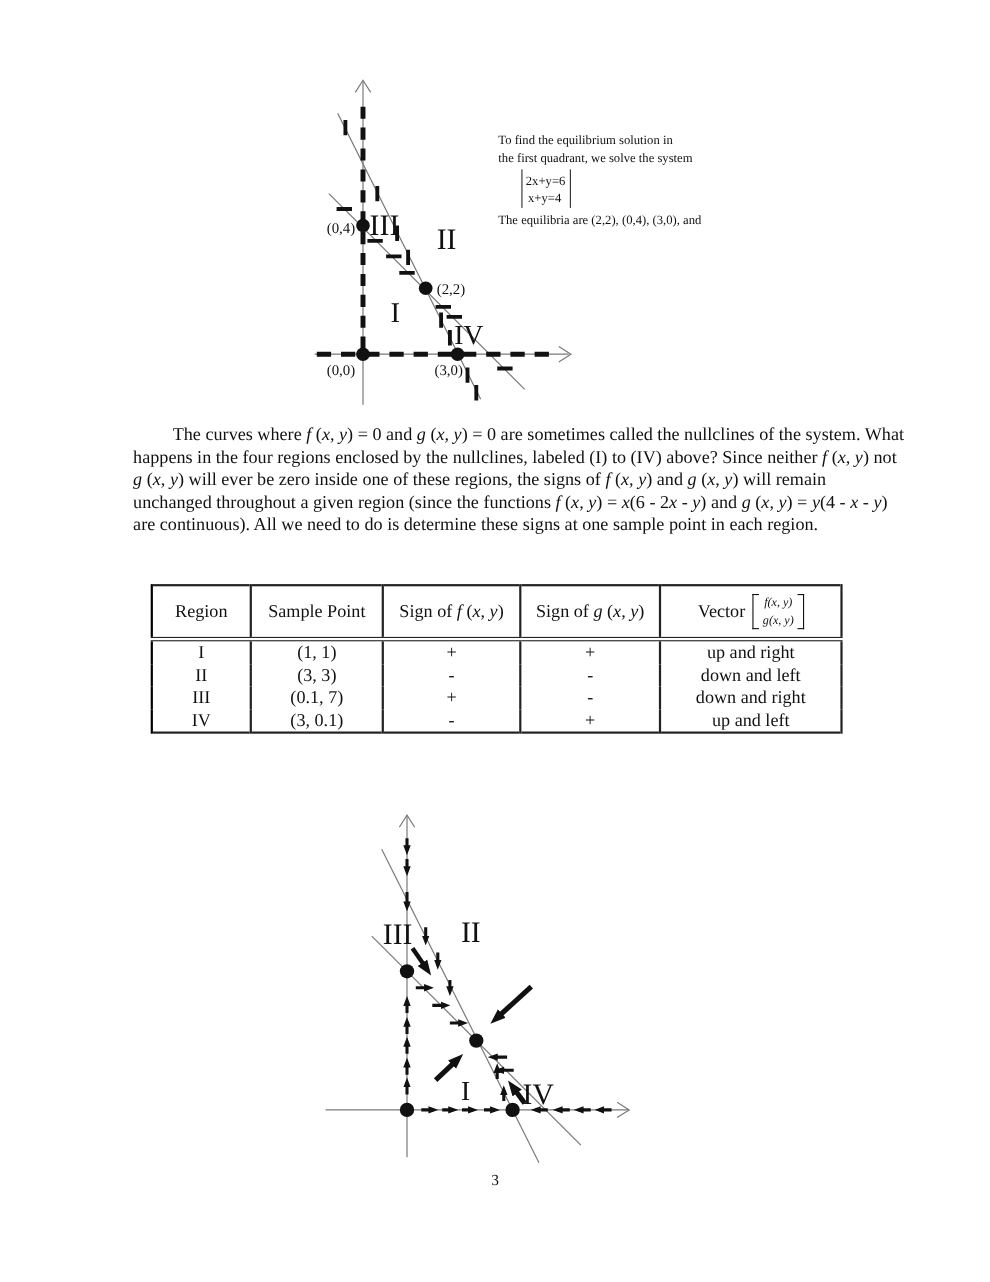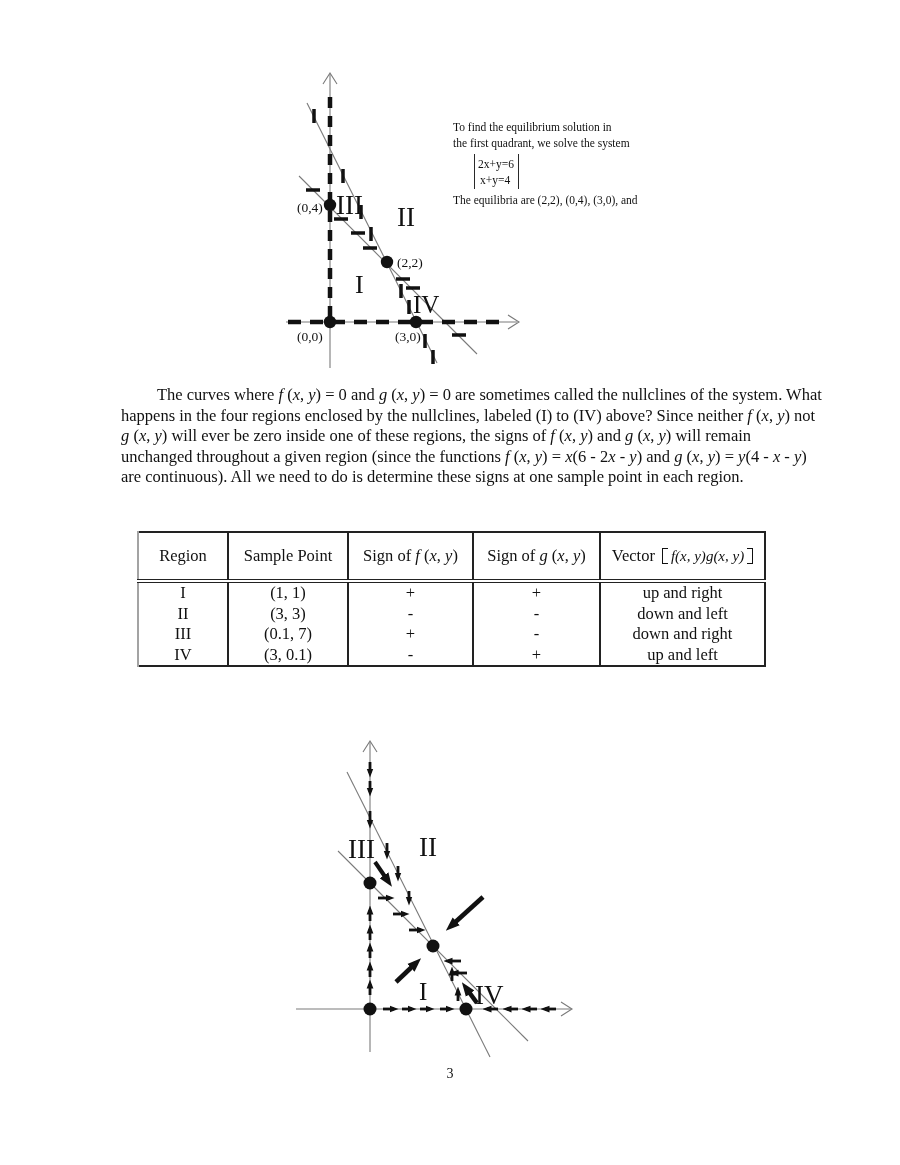--- a/index.html
+++ b/index.html
@@ -6,29 +6,29 @@
   .page{position:relative;width:900px;height:1165px;background:#ffffff;color:#111;
         font-family:"Liberation Serif", serif;overflow:hidden;}
   svg text{fill:#111;}
   .body-text{position:absolute;left:73px;top:385px;width:800px;font-size:16.5px;line-height:20.6px;margin-left:48px;}
   .body-text p{margin:0;text-indent:36px;}
   .para3{position:absolute;left:73px;top:679px;width:800px;font-size:16.5px;line-height:21.5px;}
   .para3 p{margin:0;}
   table.sign-table{position:absolute;left:137px;top:531px;border-collapse:collapse;
         table-layout:fixed;border:2px solid #222;}
   table.sign-table th, table.sign-table td{
-        border-left:2px solid #a3a3a3;border-right:2px solid #222;
+        border-left:2px solid #000000;border-right:2px solid #222;
         padding:0;text-align:center;vertical-align:middle;
         font-weight:normal;font-size:16.5px;color:#111;}
   table.sign-table tr.head th{height:46px;border-bottom:4px double #222;}
   table.sign-table tr.datarow td{height:20.5px;line-height:20.5px;}
   .vech{display:inline-flex;align-items:center;justify-content:flex-start;}
   .mat{display:inline-flex;align-items:stretch;margin-left:7px;}
-  .mat .col{display:flex;flex-direction:row;justify-content:center;
-        font-size:15px;line-height:16px;padding:0 3px;font-style:italic;}
+  .mat .col{display:flex;flex-direction:column;justify-content:center;
+        font-size:11px;line-height:16px;padding:0 3px;font-style:italic;}
   .mat .bl{width:5px;border:1.6px solid #111;border-right:none;}
   .mat .br{width:5px;border:1.6px solid #111;border-left:none;}
   .pageno{position:absolute;top:1066px;left:0;width:100%;text-align:center;font-size:14px;}
   .fig{position:absolute;}
 </style>
 </head>
 <body>
 
 <div class="page">
 

